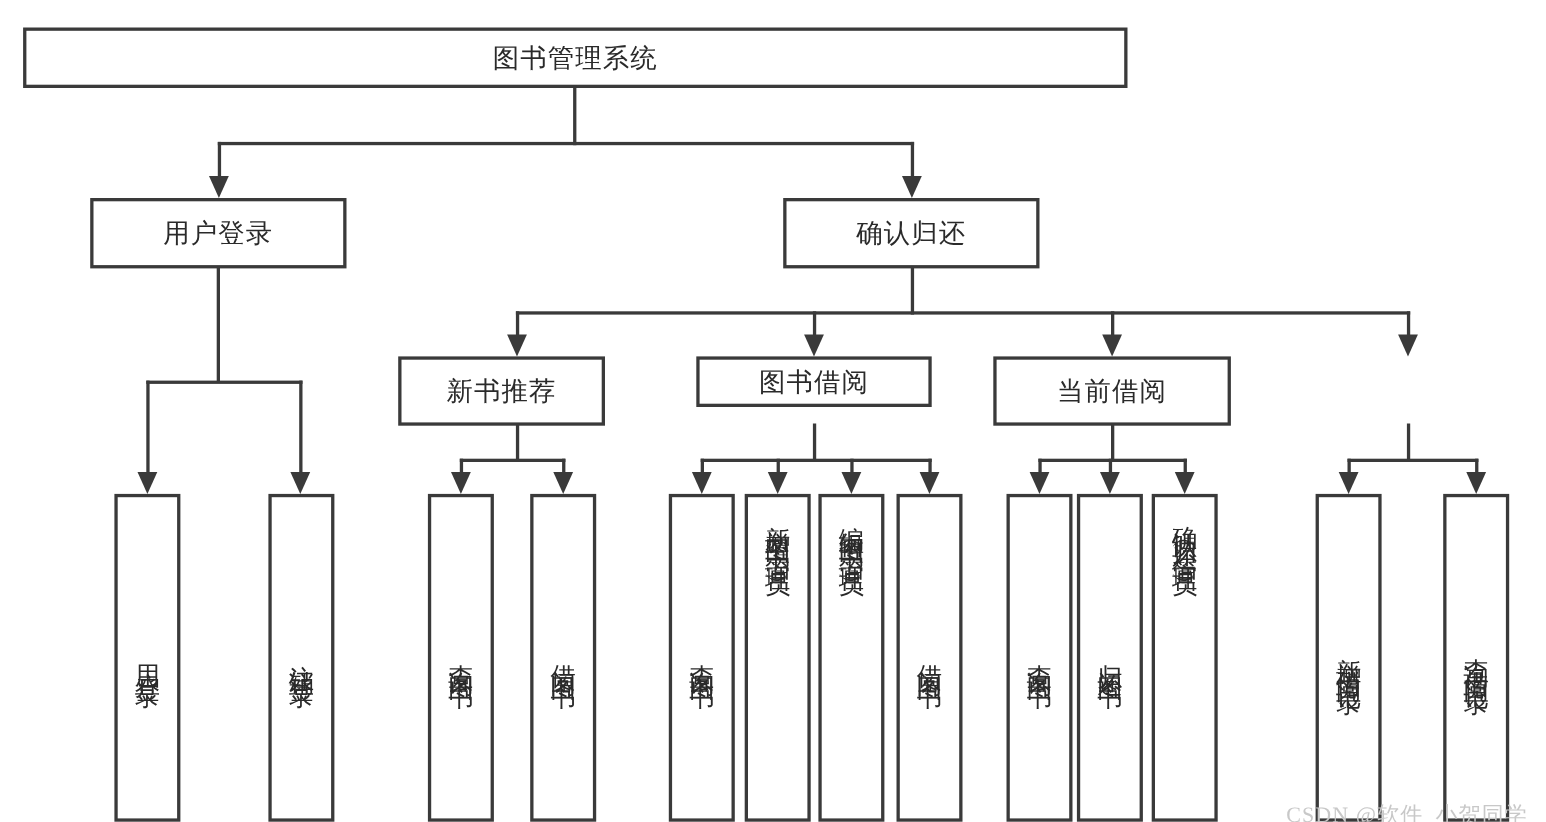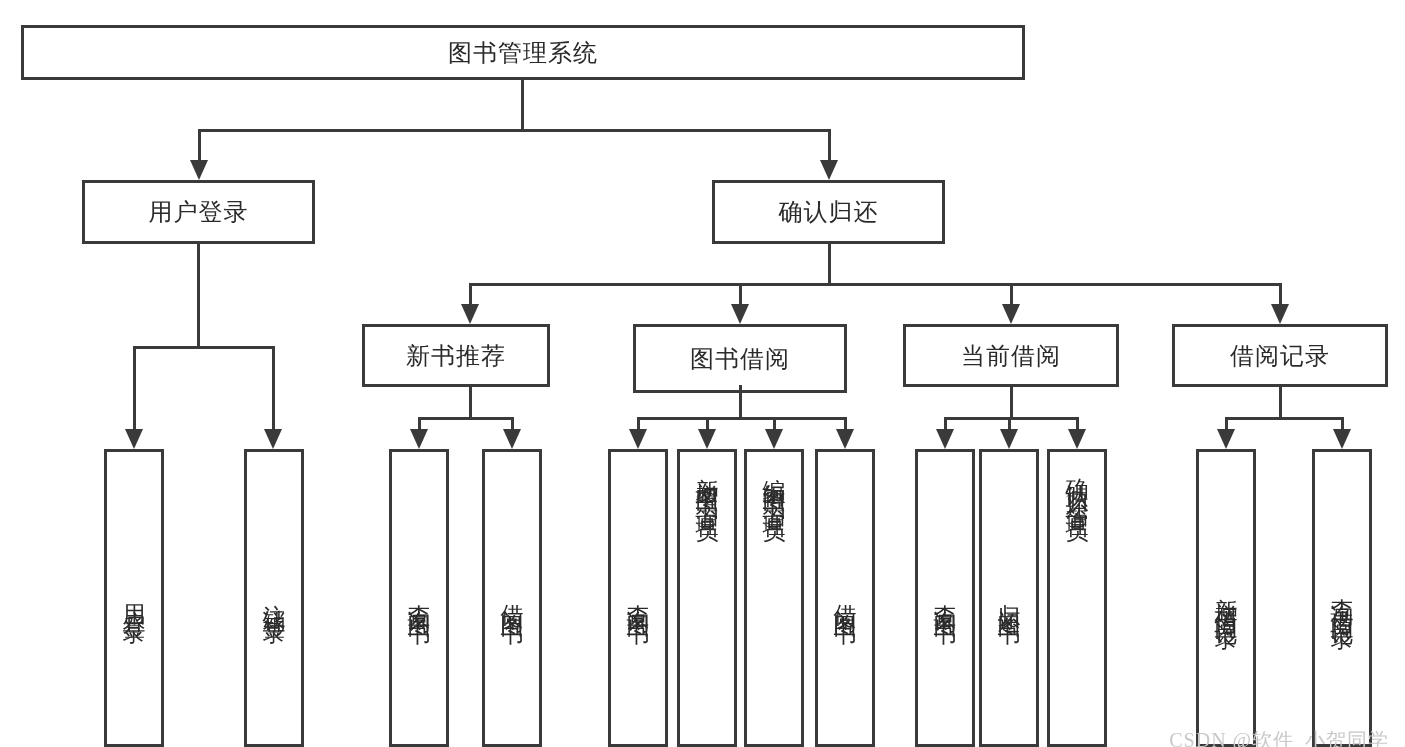--- a/index.html
+++ b/index.html
@@ -74,25 +74,24 @@
 <div class="canvas">
 
   <div class="hbox" style="left:21px; top:13px; width:1004px; height:55px;">图书管理系统</div>
 
   <div class="hbox" style="left:82px; top:168px; width:233px; height:64px;">用户登录</div>
 
   <div class="hbox" style="left:712px; top:168px; width:233px; height:64px;">确认归还</div>
 
   <div class="hbox" style="left:362px; top:312px; width:188px; height:63px;">新书推荐</div>
 
-  <div class="hbox" style="left:633px; top:312px; width:214px; height:69px;">图书借阅</div>
+  <div class="hbox" style="left:633px; top:312px; width:214px; height:46px;">图书借阅</div>
 
   <div class="hbox" style="left:903px; top:312px; width:216px; height:63px;text-align:center;">当前借阅</div>
 
-  <div class="hbox" style="left:1172px; top:312px; width:216px; height:63px;">借阅记录</div>
 
   <div class="vbox" style="left:104px; width:60px;">
     <span>用户登录</span>
   </div>
   <div class="vbox" style="left:244px; width:60px;">
     <span>注销登录</span>
   </div>
 
   <div class="vbox" style="left:389px; width:60px;">
     <span>查询图书</span>

